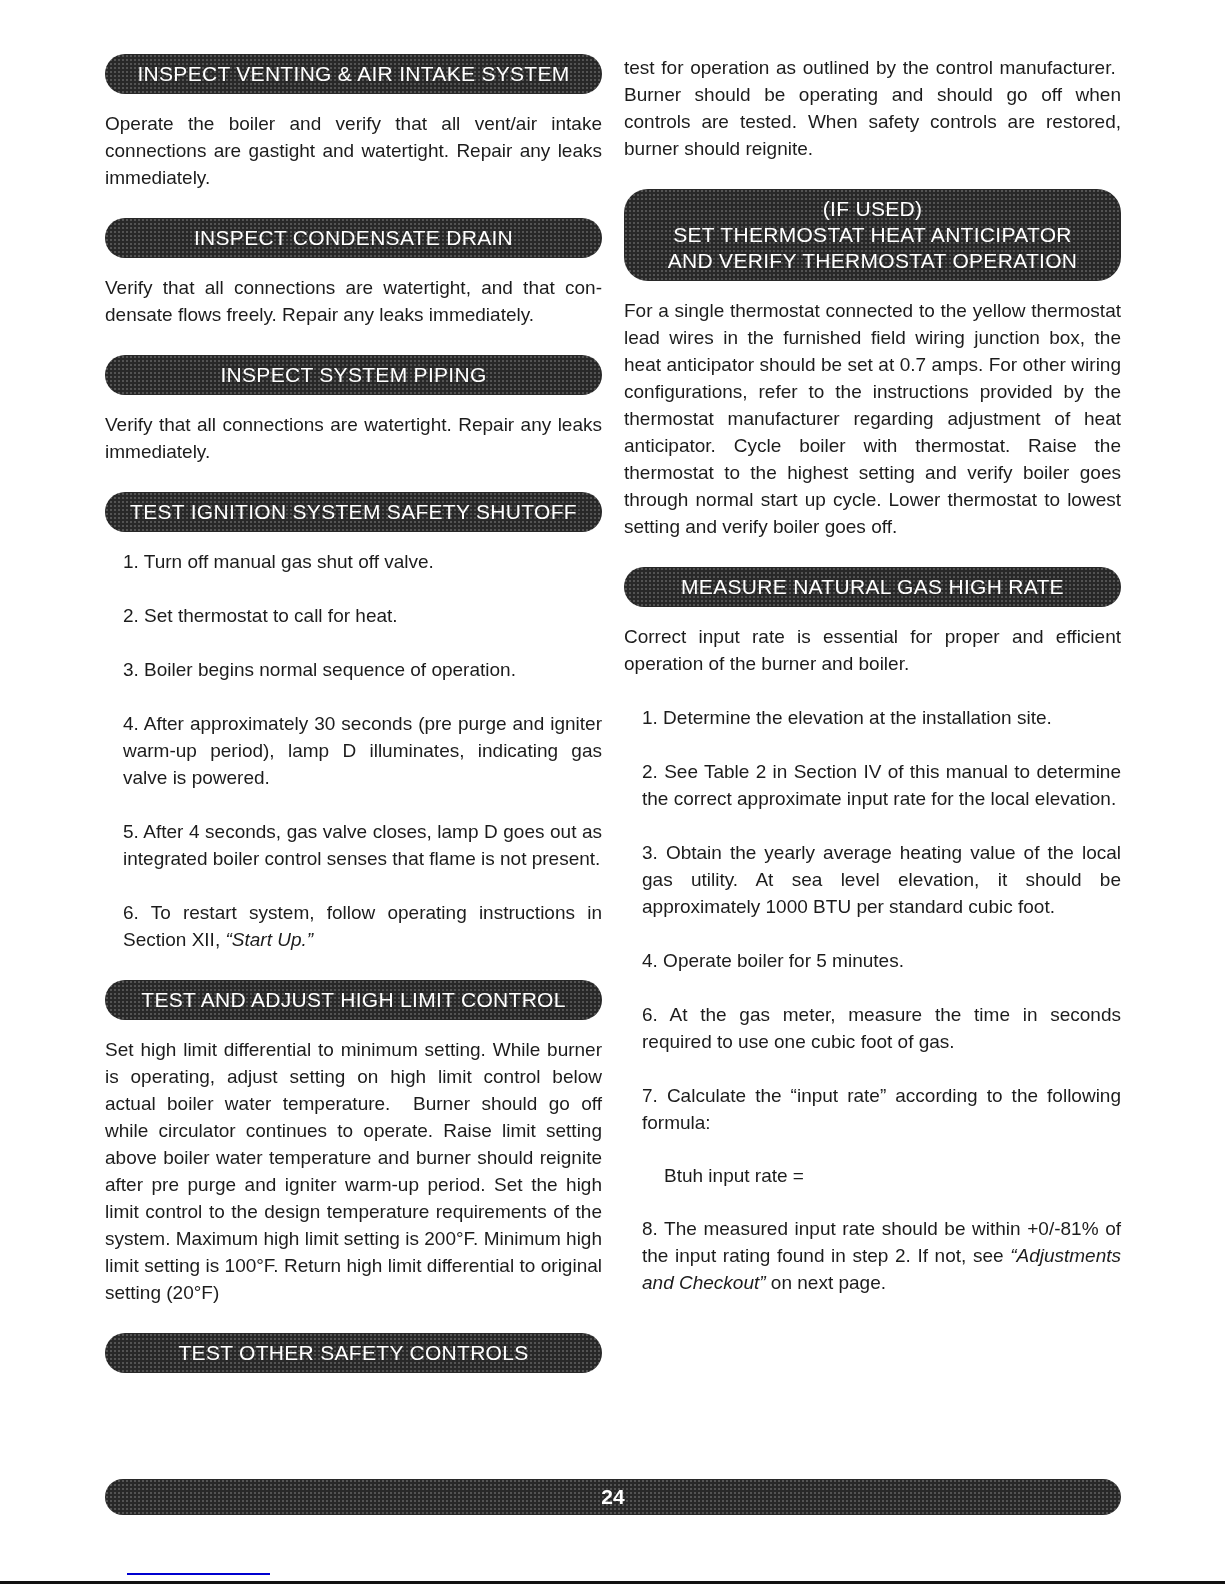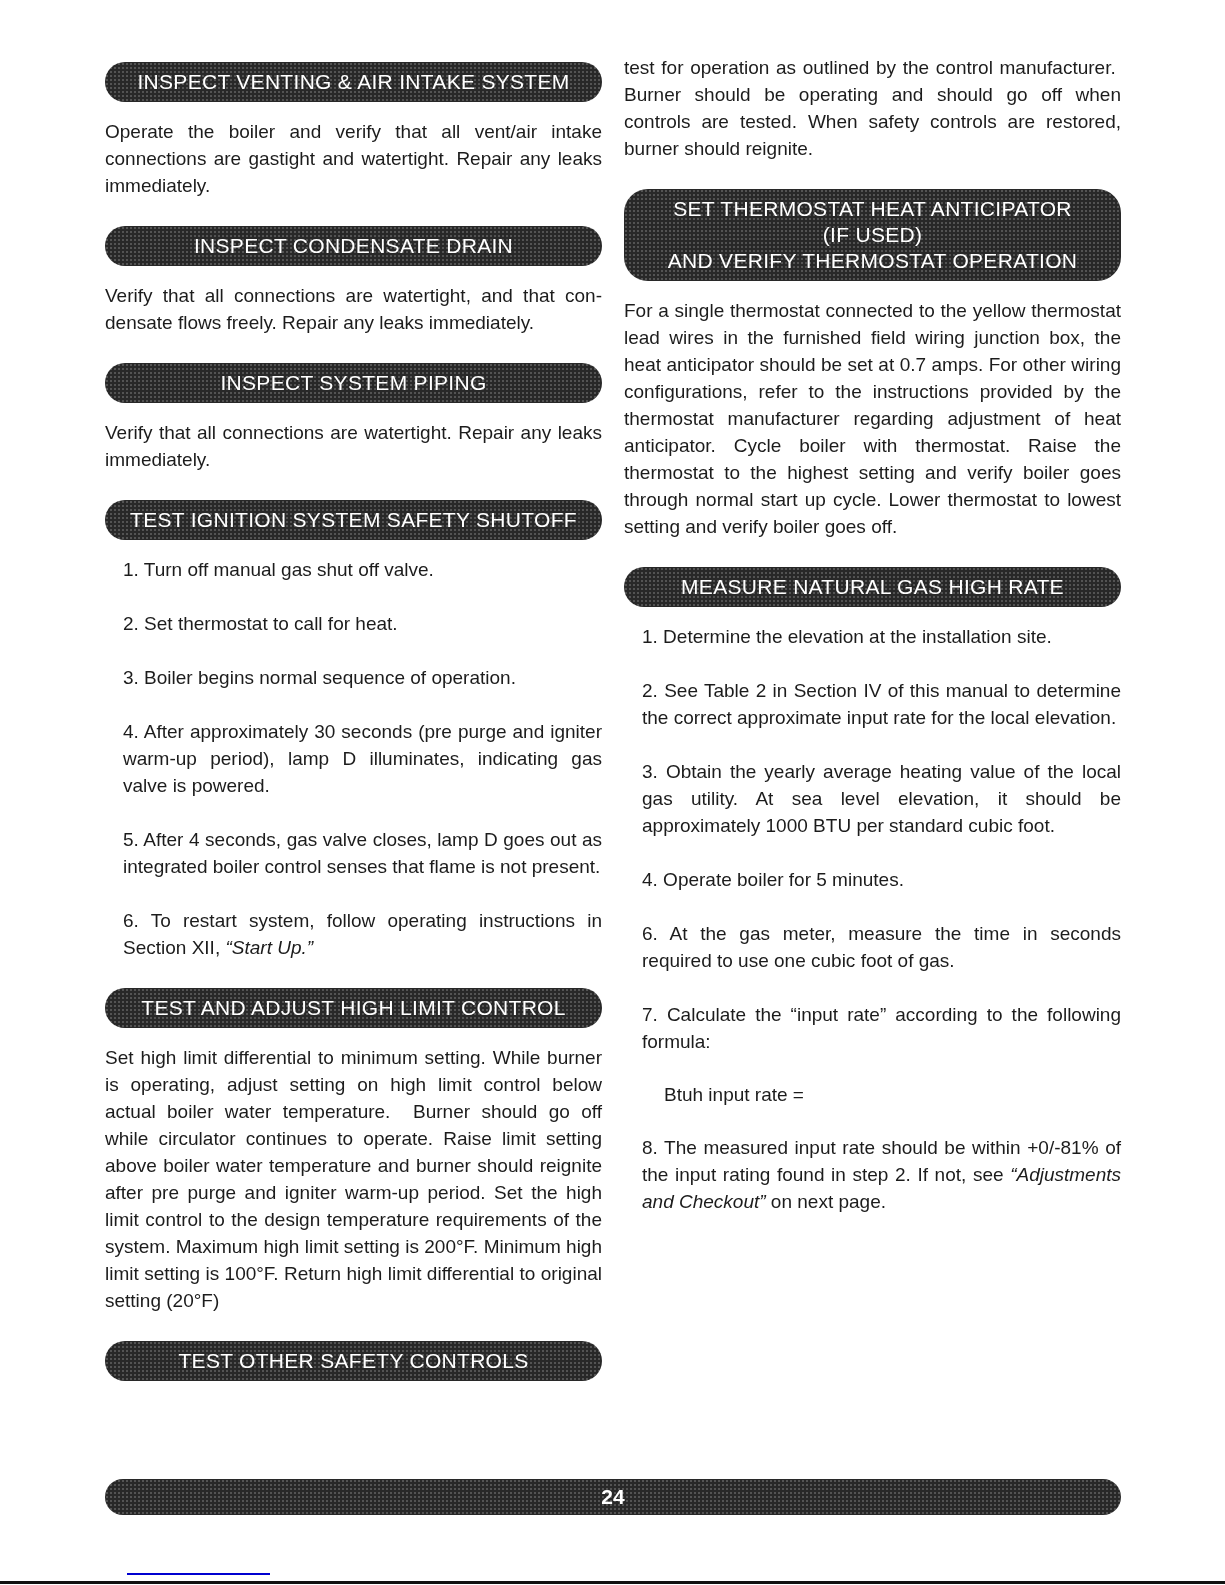--- a/index.html
+++ b/index.html
@@ -12,21 +12,21 @@
   .para,.li{font-size:19px;line-height:27px;text-align:justify;margin:0 0 27px 0;}
   .li{padding-left:18px;}
   .it{font-style:italic;}
   .pill{
     background-color:#282828;
     background-image:radial-gradient(rgba(255,255,255,0.20) 0.8px, transparent 0.9px);
     background-size:4px 4px;
     border-radius:24px;color:#ffffff;text-align:center;
     padding:7px 8px;margin:0 0 16px 0;font-size:21px;letter-spacing:0.3px;
   }
-  .col > .pill:first-child{margin-top:8px;}
+  .col > .pill:first-child{margin-top:0;}
   .pill-line{line-height:26px;white-space:nowrap;}
   .formula{margin:0 0 27px 40px;font-size:19px;line-height:25px;display:flex;align-items:flex-start;}
   .formula .lhs{white-space:pre;}
   .frac{display:inline-block;}
   .num{text-decoration:underline;white-space:nowrap;}
   .den{text-align:right;}
   .footer-bar{
     position:absolute;left:105px;top:1479px;width:1016px;height:36px;border-radius:22px;
     background-color:#282828;
     background-image:radial-gradient(rgba(255,255,255,0.20) 0.8px, transparent 0.9px);
@@ -68,28 +68,29 @@
           <div class="pill-line">TEST AND ADJUST HIGH LIMIT CONTROL</div>
         </div>
         <p class="para"><span>Set high limit differential to minimum setting. While burner is operating, adjust setting on high limit con­trol below actual boiler water temperature.&nbsp; Burner should go off while circulator continues to operate. Raise limit setting above boiler water temperature and burner should reignite after pre purge and ig­niter warm-up period. Set the high limit control to the design temperature requirements of the sys­tem. Maximum high limit setting is 200°F. Minimum high limit setting is 100°F. Return high limit differen­tial to original setting (20°F)</span></p>
         <div class="pill">
           <div class="pill-line">TEST OTHER SAFETY CONTROLS</div>
         </div>
       </div>
     <div class="col">
         <p class="para"><span>test for operation as outlined by the control manu­facturer.&nbsp; Burner should be operating and should go off when controls are tested. When safety controls are restored, burner should reignite.</span></p>
         <div class="pill">
+          <div class="pill-line">(IF USED)</div>
           <div class="pill-line">SET THERMOSTAT HEAT ANTICIPATOR</div>
-          <div class="pill-line">(IF USED)</div>
           <div class="pill-line">AND VERIFY THERMOSTAT OPERATION</div>
         </div>
         <p class="para"><span>For a single thermostat connected to the yellow thermostat lead wires in the furnished field wiring junction box, the heat anticipator should be set at 0.7 amps. For other wiring configurations, refer to the instructions provided by the thermostat manu­facturer regarding adjustment of heat anticipator. Cycle boiler with thermostat. Raise the thermostat to the highest setting and verify boiler goes through normal start up cycle. Lower thermostat to lowest setting and verify boiler goes off.</span></p>
         <div class="pill">
           <div class="pill-line">MEASURE NATURAL GAS HIGH RATE</div>
         </div>
+        <p class="para"><span>Correct input rate is essential for proper and effi­cient operation of the burner and boiler.</span></p>
         <p class="li"><span>1. Determine the elevation at the installation site.</span></p>
         <p class="li"><span>2. See Table 2 in Section IV of this manual to determine the correct approximate input rate for the local elevation.</span></p>
         <p class="li"><span>3. Obtain the yearly average heating value of the local gas utility. At sea level elevation, it should be approximately 1000 BTU per standard cubic foot.</span></p>
         <p class="li"><span>4. Operate boiler for 5 minutes.</span></p>
         <p class="li"><span>6. At the gas meter, measure the time in sec­onds required to use one cubic foot of gas.</span></p>
         <p class="li"><span>7. Calculate the “input rate” according to the fol­lowing formula:</span></p>
         <div class="formula">
           <span class="lhs">Btuh input rate = </span>
         </div>
         <p class="li"><span>8. The measured input rate should be within +0/-​81% of the input rating found in step 2. If not, see </span><span class="it">“Adjustments and Checkout”</span><span> on next page.</span></p>

